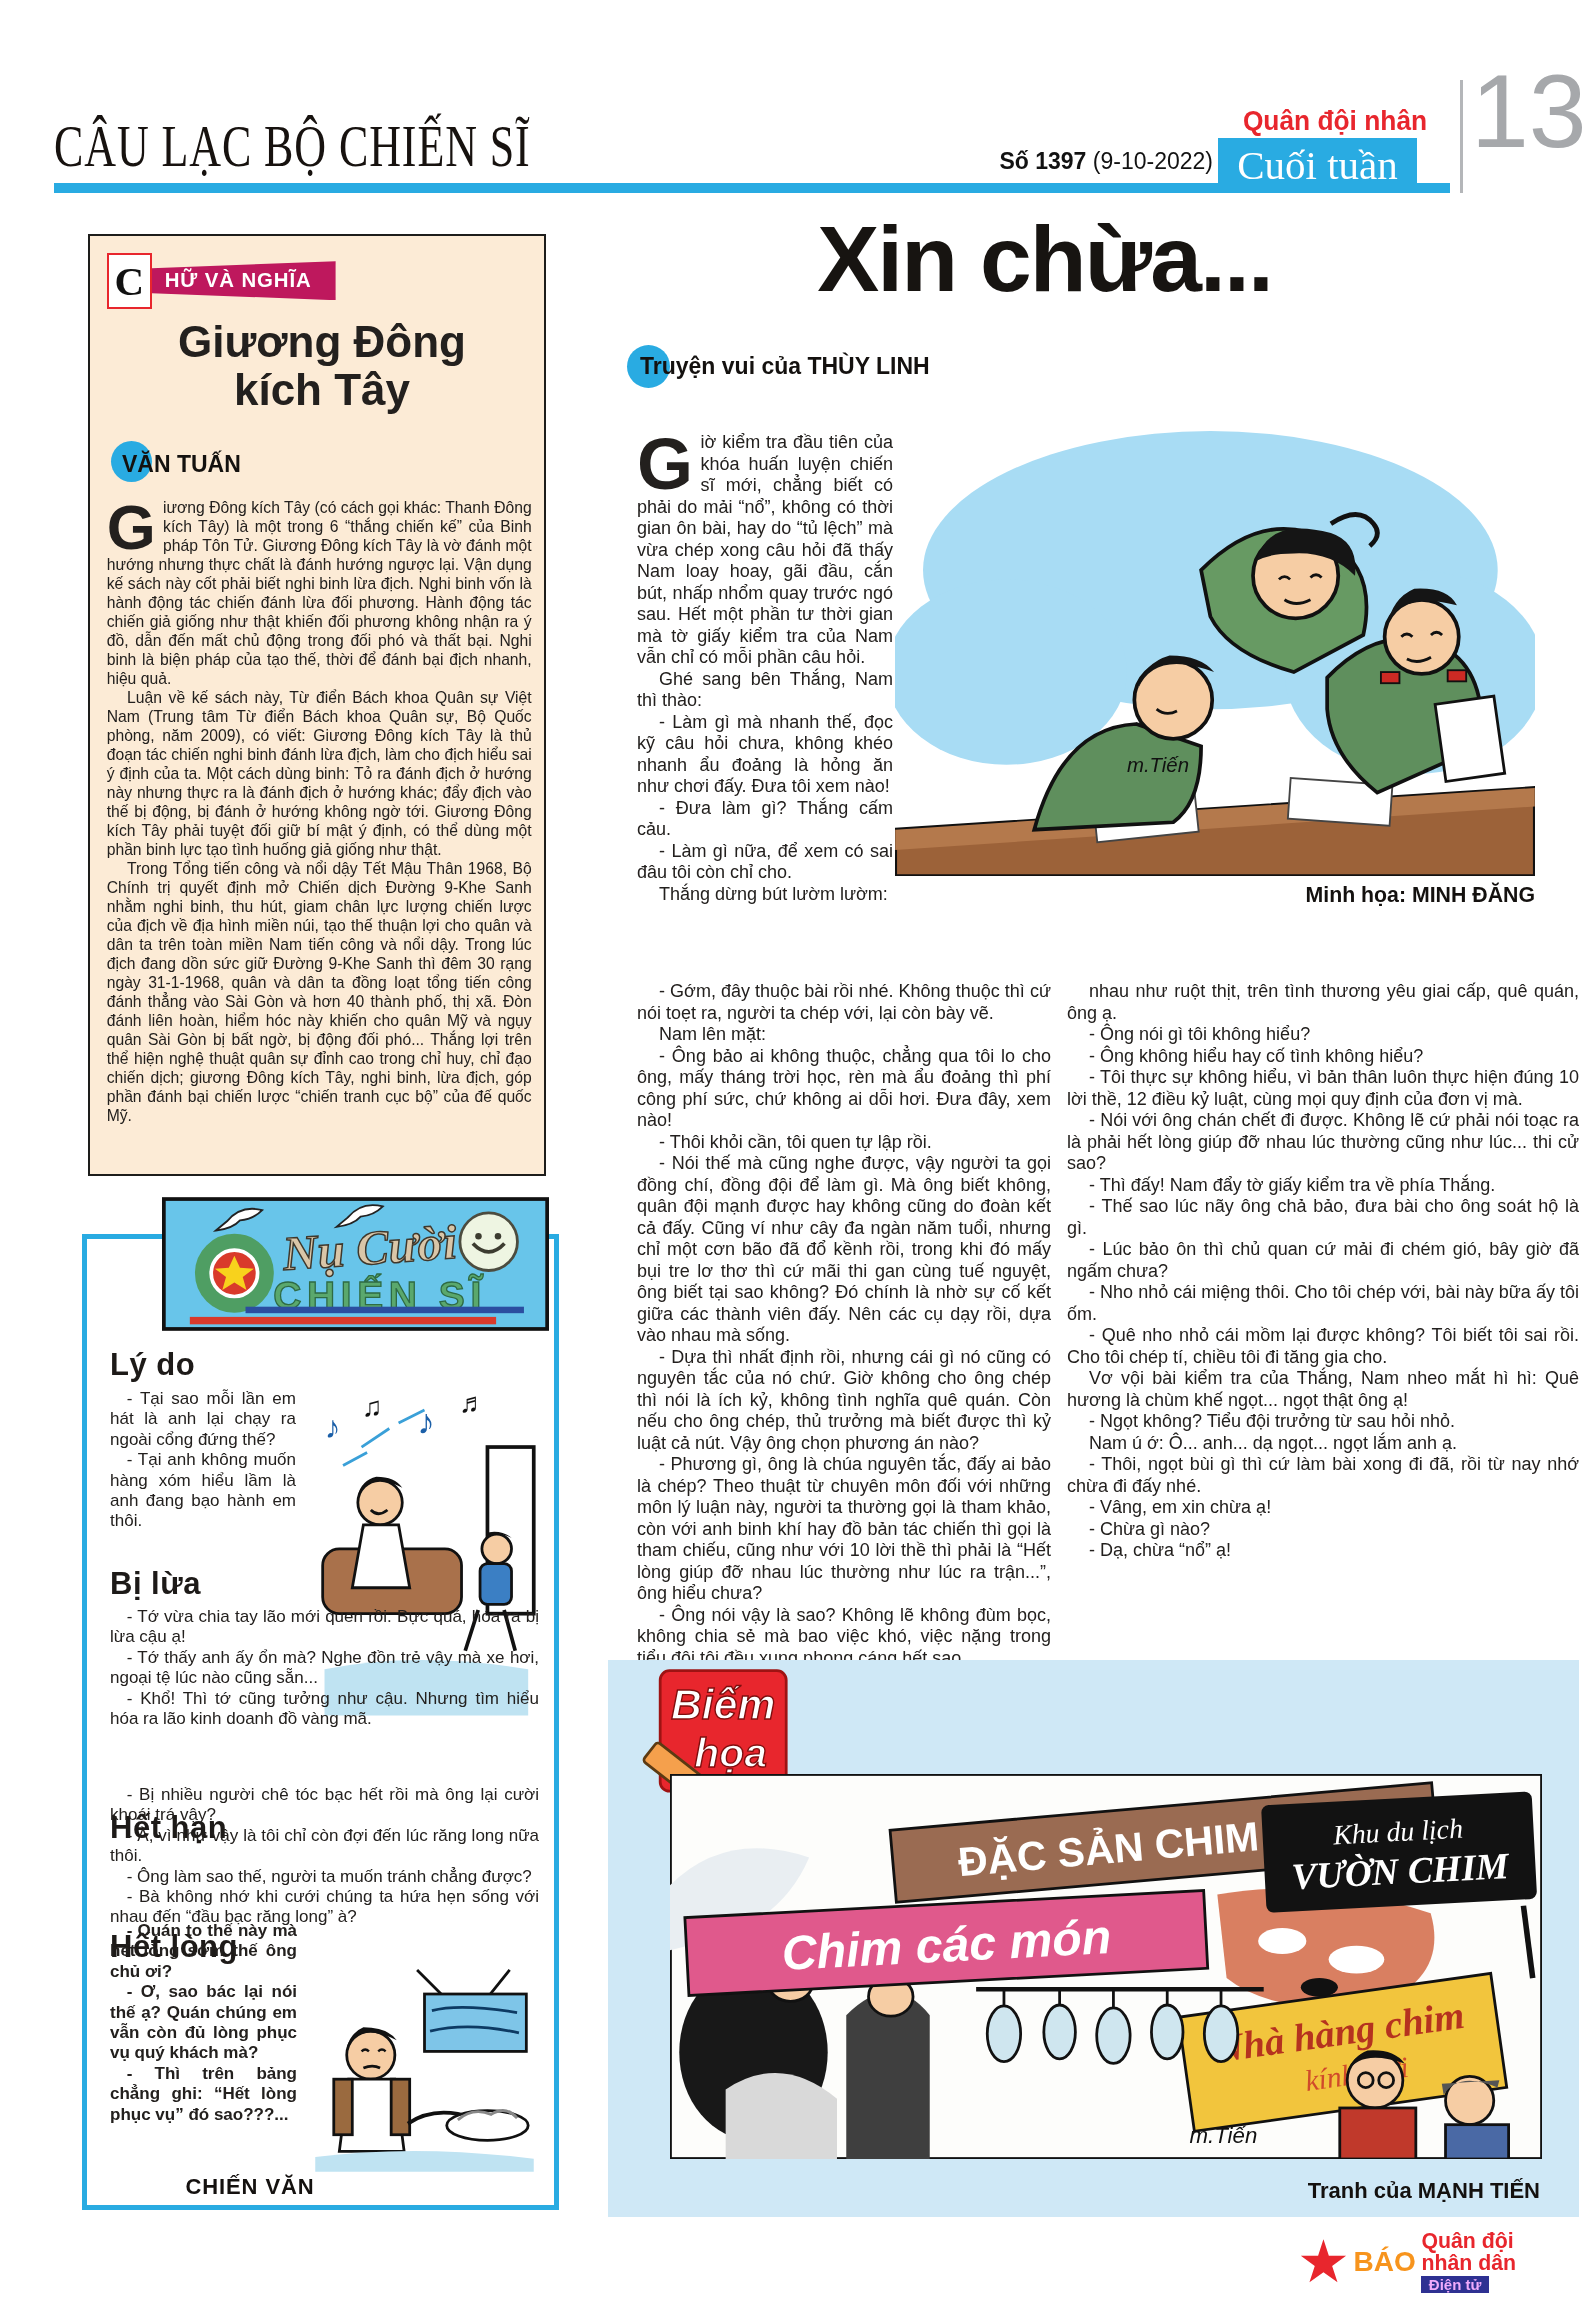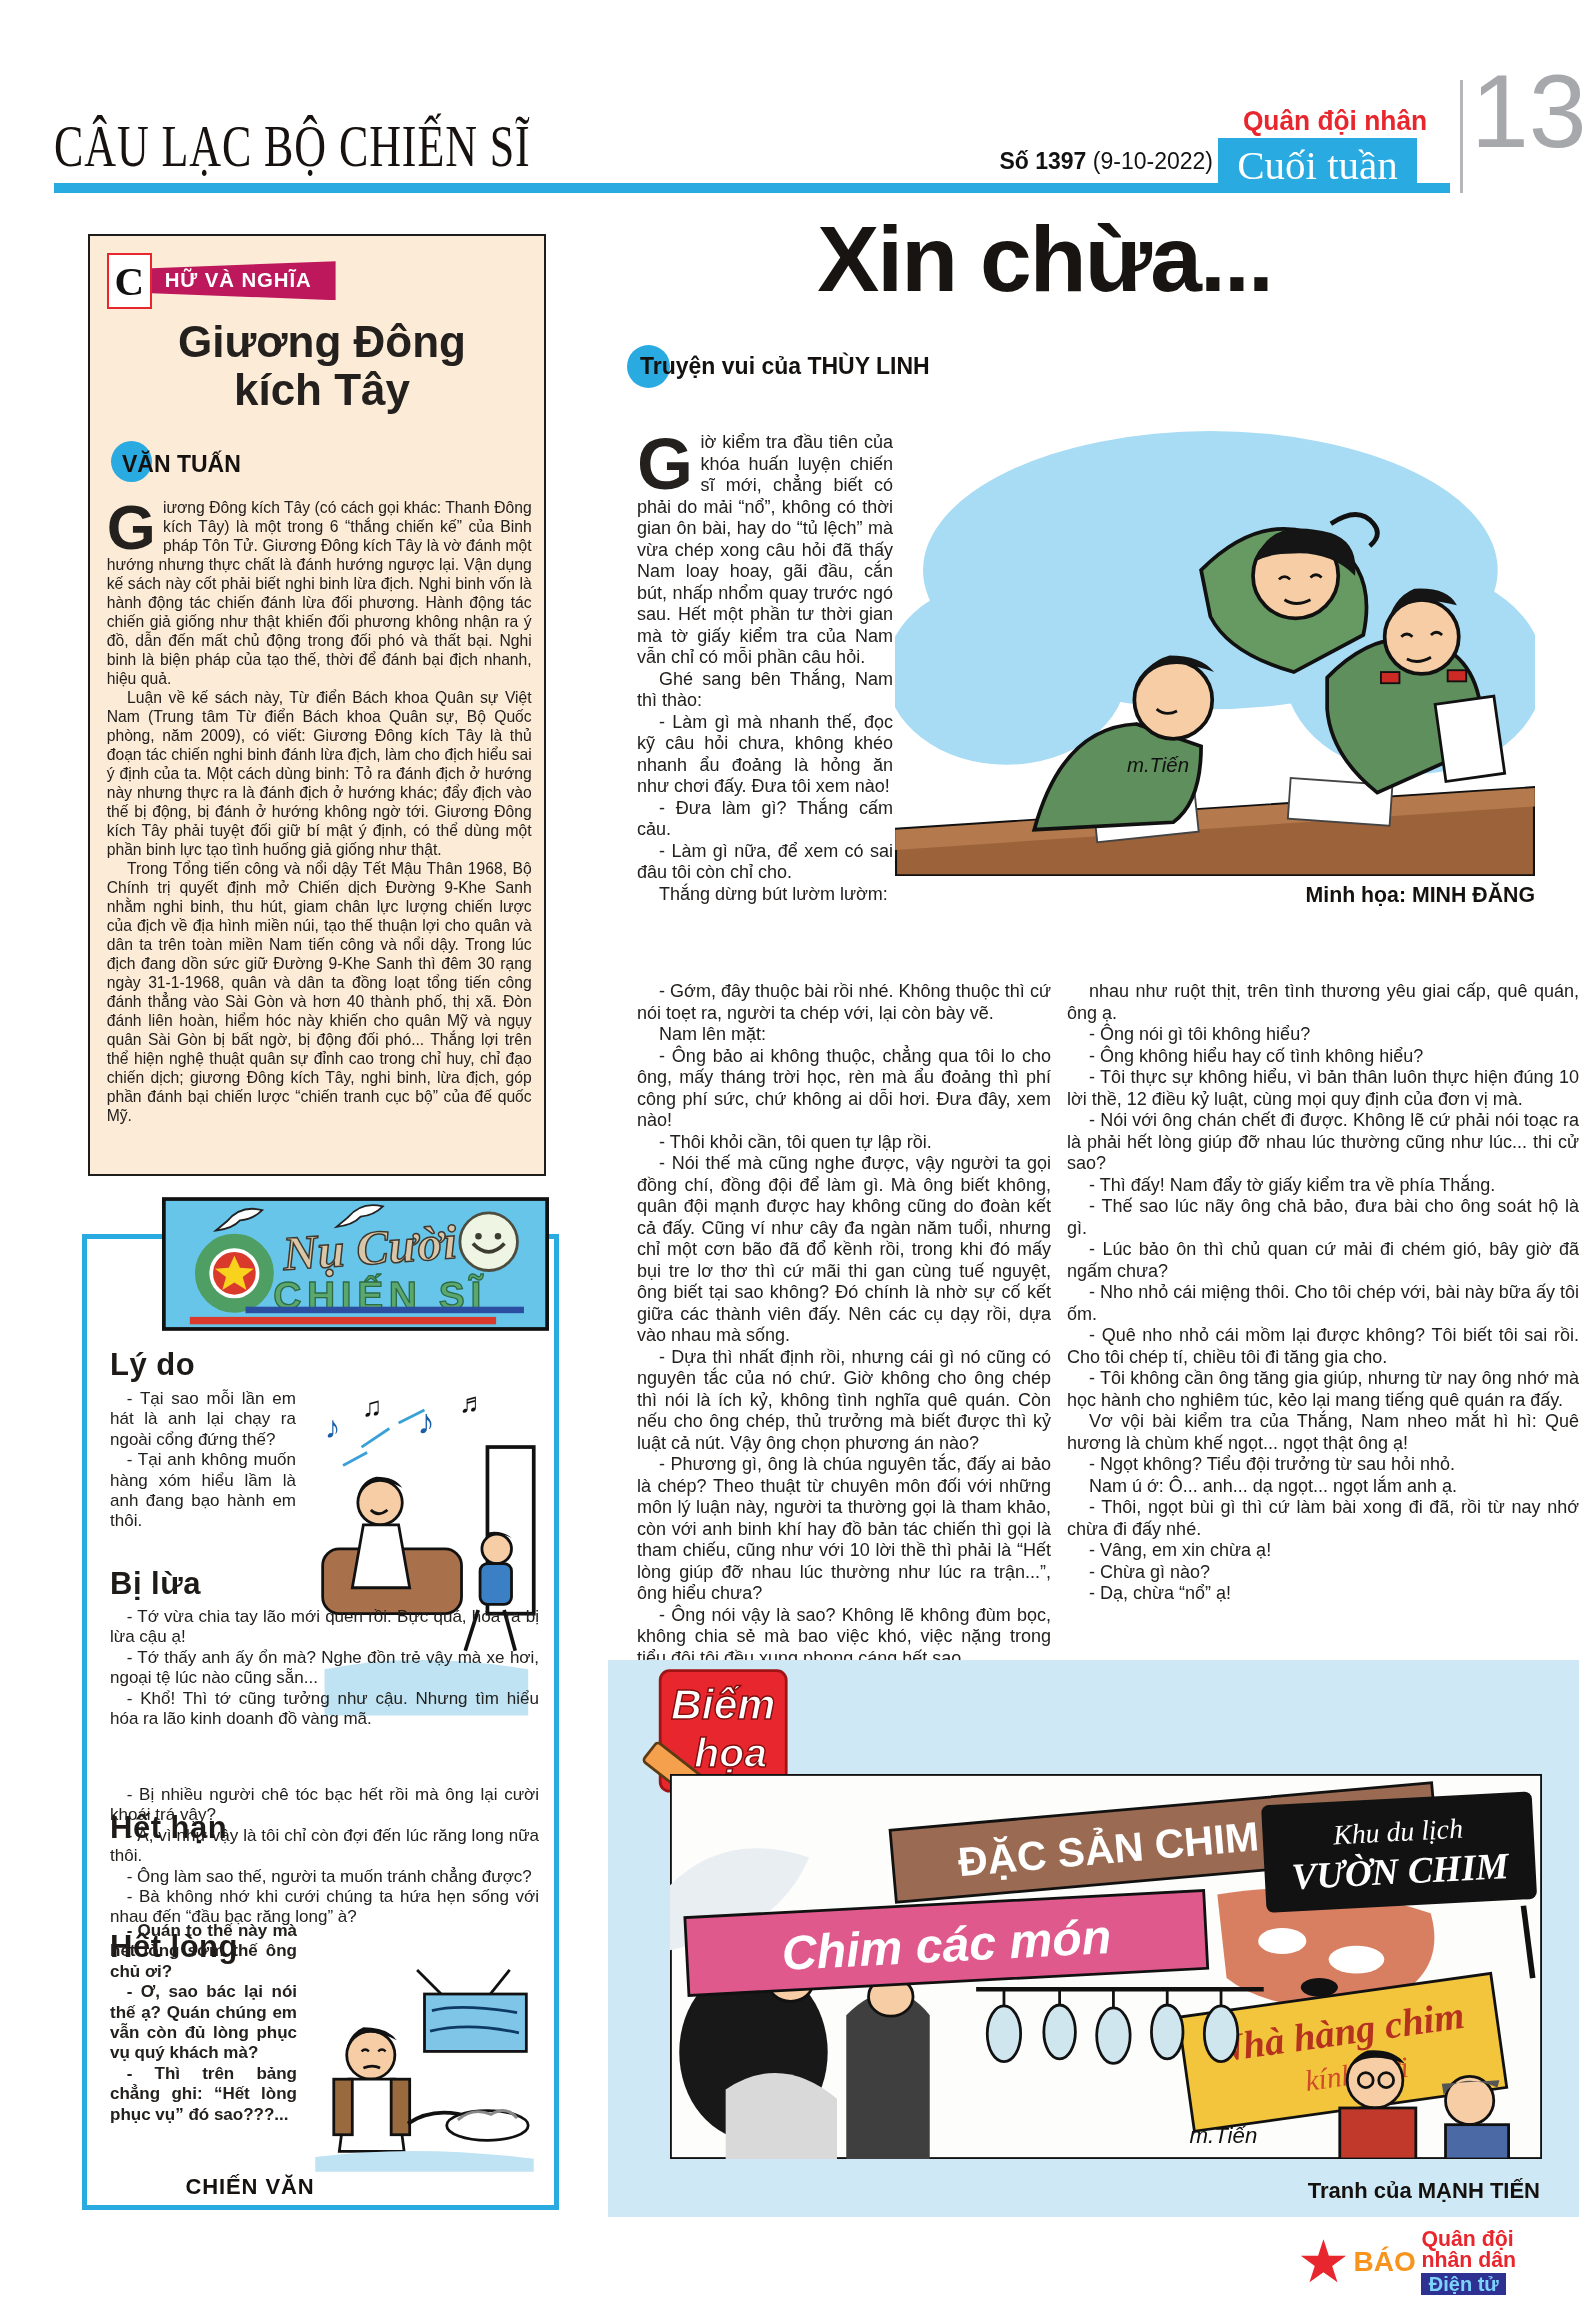--- a/index.html
+++ b/index.html
@@ -59,21 +59,21 @@
   .illo-caption{left:1164px;top:883px;width:371px;text-align:right;font-size:21.3px;font-weight:bold;color:#14110f;}
   
   .toon-panel{left:608px;top:1660px;width:971px;height:557px;background:#cfe8f6;}
   .toon-caption{position:absolute;right:39px;bottom:13px;font-size:22px;font-weight:bold;color:#14110f;}
   
   .foot-logo{left:1297px;top:2224px;width:292px;height:76px;display:flex;align-items:center;}
   .foot-star{font-size:59px;color:#e8262d;line-height:1;margin-right:3.7px;}
   .foot-bao{font-size:28px;font-weight:bold;color:#f7941d;margin-right:5.6px;}
   .foot-name{line-height:1.0;}
   .foot-name .r{font-size:21.3px;font-weight:bold;color:#e8262d;display:block;}
-  .foot-ed{display:inline-block;background:#2e3192;color:#7dd3fc;font-size:20px;font-weight:bold;
+  .foot-ed{display:inline-block;background:#2e3192;color:#f0abfc;font-size:15px;font-weight:bold;
            padding:0.9px 7.4px;margin-top:1.9px;}
   svg text{font-family:"Liberation Sans",sans-serif;}
   svg text.serif{font-family:"Liberation Serif",serif;}
 </style>
 </head>
 <body>
 
 <div class="abs masthead">CÂU LẠC BỘ CHIẾN SĨ</div>
 <div class="abs head-rule"></div>
 <div class="abs issue">
@@ -247,21 +247,20 @@
     <p>nhau như ruột thịt, trên tình thương yêu giai cấp, quê quán, ông ạ.</p>
     <p>- Ông nói gì tôi không hiểu?</p>
     <p>- Ông không hiểu hay cố tình không hiểu?</p>
     <p>- Tôi thực sự không hiểu, vì bản thân luôn thực hiện đúng 10 lời thề, 12 điều kỷ luật, cùng mọi quy định của đơn vị mà.</p>
     <p>- Nói với ông chán chết đi được. Không lẽ cứ phải nói toạc ra là phải hết lòng giúp đỡ nhau lúc thường cũng như lúc... thi cử sao?</p>
     <p>- Thì đấy! Nam đẩy tờ giấy kiểm tra về phía Thắng.</p>
     <p>- Thế sao lúc nãy ông chả bảo, đưa bài cho ông soát hộ là gì.</p>
     <p>- Lúc bảo ôn thì chủ quan cứ mải đi chém gió, bây giờ đã ngấm chưa?</p>
     <p>- Nho nhỏ cái miệng thôi. Cho tôi chép với, bài này bữa ấy tôi ốm.</p>
     <p>- Quê nho nhỏ cái mồm lại được không? Tôi biết tôi sai rồi. Cho tôi chép tí, chiều tôi đi tăng gia cho.</p>
-    <p>- Tôi không cần ông tăng gia giúp, nhưng từ nay ông nhớ mà học hành cho nghiêm túc, kẻo lại mang tiếng quê quán ra đấy.</p>
     <p>Vơ vội bài kiểm tra của Thắng, Nam nheo mắt hì hì: Quê hương là chùm khế ngọt... ngọt thật ông ạ!</p>
     <p>- Ngọt không? Tiểu đội trưởng từ sau hỏi nhỏ.</p>
     <p>Nam ú ớ: Ô... anh... dạ ngọt... ngọt lắm anh ạ.</p>
     <p>- Thôi, ngọt bùi gì thì cứ làm bài xong đi đã, rồi từ nay nhớ chừa đi đấy nhé.</p>
     <p>- Vâng, em xin chừa ạ!</p>
     <p>- Chừa gì nào?</p>
     <p>- Dạ, chừa “nổ” ạ!</p>
   </div>
 
 <div class="abs toon-panel">

